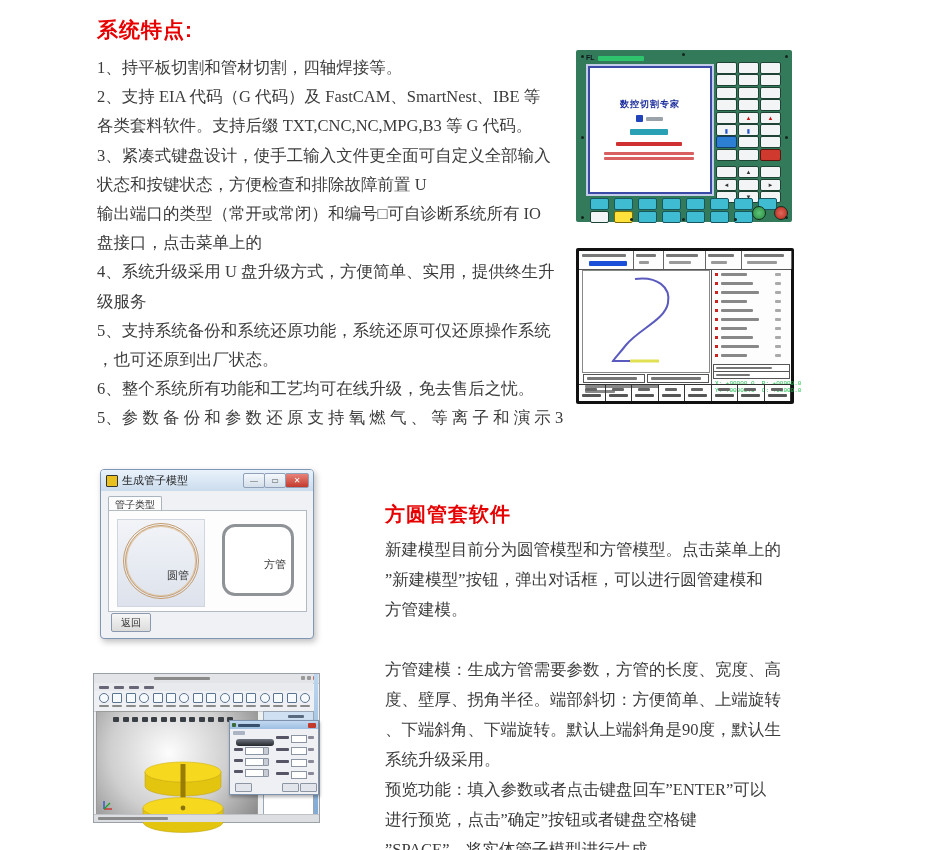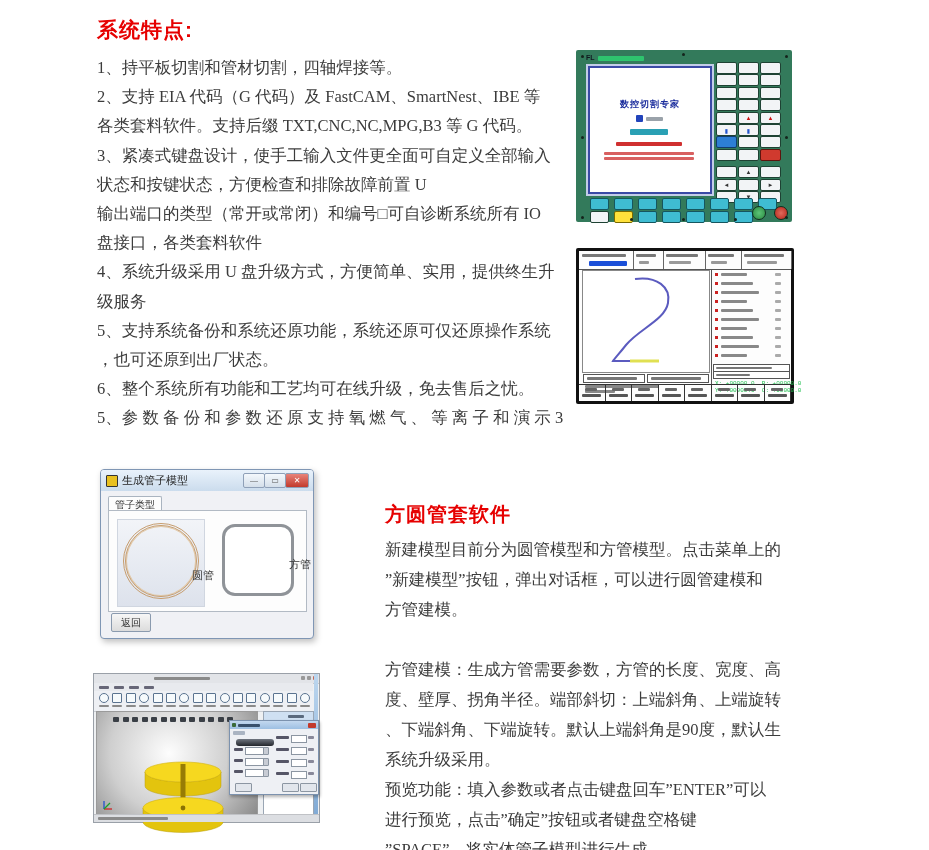--- a/index.html
+++ b/index.html
@@ -55,21 +55,21 @@
   .winbtn{position:absolute;top:3px;height:13px;border:1px solid #8fa0b8;border-radius:2px;
           background:linear-gradient(#f4f8fc,#d4dfea);font-size:8px;color:#555;
           display:flex;align-items:center;justify-content:center;}
   .winbtn.close{background:linear-gradient(#e8837a,#c23a2c);color:#fff;}
   .dlg-tab{position:absolute;left:7px;top:26px;padding:1px 6px;background:#fdfdfd;
            border:1px solid #aab4c0;border-bottom:none;font-size:10px;color:#333;
            border-radius:2px 2px 0 0;}
   .dlg-content{position:absolute;left:7px;top:40px;width:197px;height:100px;background:#fdfdfd;
                border:1px solid #b2bac4;}
   .tile{position:absolute;top:8px;width:86px;height:86px;}
-  .tile .lbl{position:absolute;left:10px;width:100%;text-align:right;font-size:11px;color:#333;}
+  .tile .lbl{position:absolute;left:17px;width:100%;text-align:center;font-size:11px;color:#333;}
   .ring{position:absolute;left:5px;top:3px;width:70px;height:70px;border-radius:50%;
         border:3px double #c69c6d;box-shadow:0 0 0 1px #e2c9a8 inset;}
   .sq{position:absolute;left:7px;top:5px;width:66px;height:66px;border:3px solid #8f9398;
       border-radius:13px;background:#fff;}
   .backbtn{position:absolute;left:10px;bottom:6px;width:38px;height:17px;
            background:linear-gradient(#f6f6f6,#dcdcdc);border:1px solid #8a9aae;border-radius:2px;
            font-size:10px;color:#333;display:flex;align-items:center;justify-content:center;}
   
   .cad{left:93px;top:673px;width:225px;height:148px;background:#eef0f2;border:1px solid #9aa0a8;}
   .cad-title{position:absolute;left:0;top:0;width:100%;height:9px;background:#e2e4e8;
@@ -97,40 +97,40 @@
 
   <div class="abs features">
     <h1 class="sec-heading">系统特点:</h1>
     <div id="feature-lines">
         <div class="fline">1、持平板切割和管材切割，四轴焊接等。</div>
         <div class="fline">2、支持 EIA 代码（G 代码）及 FastCAM、SmartNest、IBE 等</div>
         <div class="fline">各类套料软件。支持后缀 TXT,CNC,NC,MPG,B3 等 G 代码。</div>
         <div class="fline">3、紧凑式键盘设计，使手工输入文件更全面可自定义全部输入</div>
         <div class="fline">状态和按键状态，方便检查和排除故障前置 U</div>
         <div class="fline">输出端口的类型（常开或常闭）和编号□可自诊断系统所有 IO</div>
-        <div class="fline">盘接口，各类套料软件</div>
+        <div class="fline">盘接口，点击菜单上的</div>
         <div class="fline">4、系统升级采用 U 盘升级方式，方便简单、实用，提供终生升</div>
         <div class="fline">级服务</div>
         <div class="fline">5、支持系统备份和系统还原功能，系统还原可仅还原操作系统</div>
         <div class="fline">，也可还原到出厂状态。</div>
         <div class="fline">6、整个系统所有功能和工艺均可在线升级，免去售后之忧。</div>
         <div class="fline">5、参 数 备 份 和 参 数 还 原 支 持 氧 燃 气 、 等 离 子 和 演 示  3</div>
       </div>
   </div>
 
   <div class="abs tube">
     <h2 class="sec-heading">方圆管套软件</h2>
     <div id="tube-para1">
         <div class="tline">新建模型目前分为圆管模型和方管模型。点击菜单上的</div>
         <div class="tline">”新建模型”按钮，弹出对话框，可以进行圆管建模和</div>
         <div class="tline">方管建模。</div>
       </div>
     <div id="tube-para2" class="para2">
         <div class="tline">方管建模：生成方管需要参数，方管的长度、宽度、高</div>
-        <div class="tline">度、壁厚、拐角半径。端部斜切：上端斜角、上端旋转</div>
+        <div class="tline">度、壁厚、拐角半径。端部斜切：方便简单、上端旋转</div>
         <div class="tline">、下端斜角、下端旋转。默认上端斜角是90度，默认生</div>
         <div class="tline">系统升级采用。</div>
         <div class="tline">预览功能：填入参数或者点击键盘回车”ENTER”可以</div>
         <div class="tline">进行预览，点击”确定”按钮或者键盘空格键</div>
         <div class="tline">”SPACE”，将实体管子模型进行生成。</div>
       </div>
   </div>
 
   <div class="abs panel" id="panel">
     <div class="abs" style="left:10px;top:4px;font-weight:700;font-size:7px;color:#101820;">FL</div>

